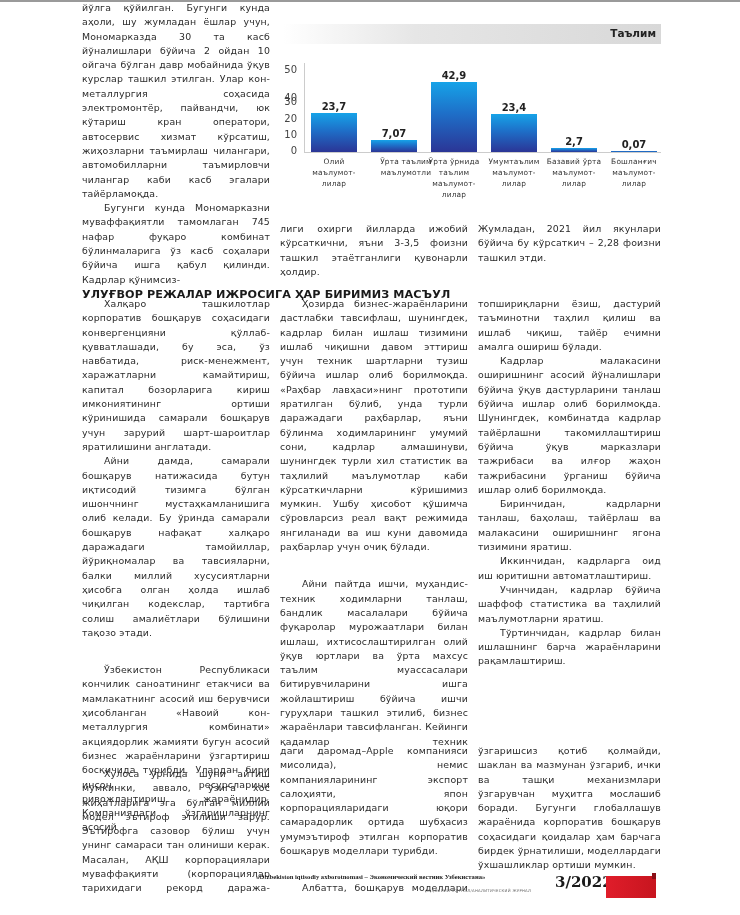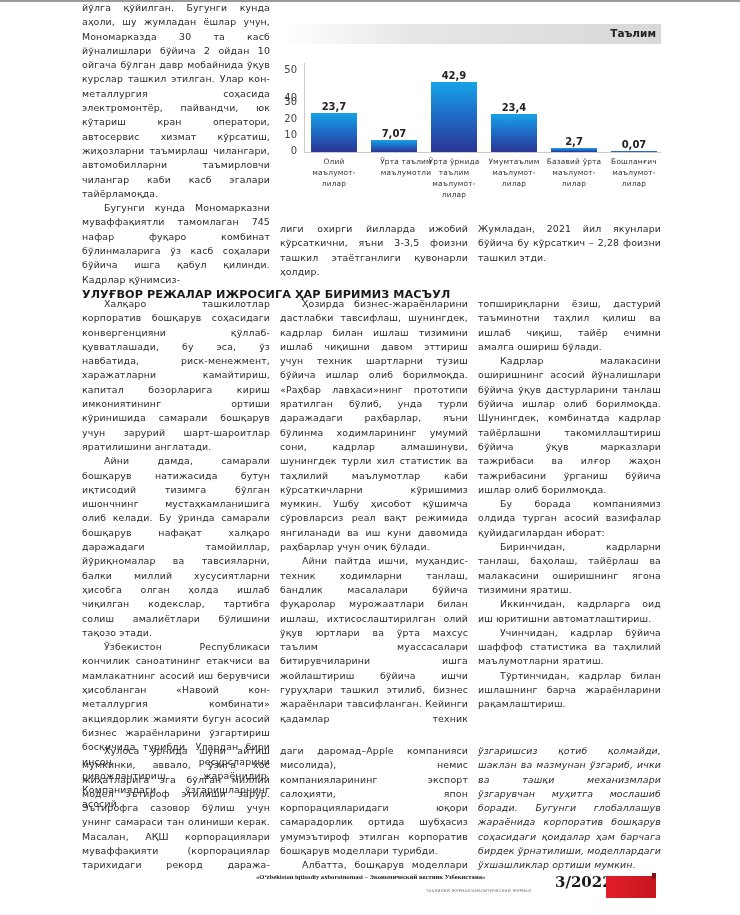--- a/index.html
+++ b/index.html
@@ -3,21 +3,21 @@
 <meta charset="utf-8">
 <style>
   * { box-sizing: border-box; margin: 0; padding: 0; }
   html, body { width: 740px; height: 915px; background: #ffffff; overflow: hidden; }
   body { position: relative; font-family: "DejaVu Sans", sans-serif; color: #2a2a2a; }
   .topline { position: absolute; left: 0; top: 0; width: 740px; height: 2px; background: #9a9a9a; }
 
   .col { position: absolute; font-size: 9.4px; line-height: 14.3px; text-align: justify; letter-spacing: 0.15px; color: #2b2b2b; }
   .col p { text-indent: 0; }
   .col p.ind { text-indent: 22px; }
-  .col p.last { text-align-last: justify; }
+  .col p.last { text-align-last: justify; margin-top: 23px; }
 
   
   #c1 { left: 82px; top: 1px; width: 188px; }
   #c2 { left: 280px; top: 222px; width: 188px; }
   #c3 { left: 478px; top: 222px; width: 183px; }
 
   
   .chart-header { position: absolute; left: 283px; top: 24px; width: 378px; height: 20px;
     background: linear-gradient(to right, #ffffff 0%, #e6e6e6 35%, #d8d8d8 100%); }
   .chart-header span { position: absolute; right: 5px; top: 3px; font-weight: bold; font-size: 10.5px; color: #222; }
@@ -31,21 +31,21 @@
 
   
   .heading { position: absolute; left: 82px; top: 288px; font-weight: bold; font-size: 11.2px; color: #1a1a1a; letter-spacing: 0.1px; }
 
   #d1 { left: 82px; top: 297px; width: 188px; }
   #d2 { left: 280px; top: 297px; width: 188px; }
   #d3 { left: 478px; top: 297px; width: 183px; }
 
   #e1 { left: 82px; top: 744px; width: 188px; }
   #e2 { left: 280px; top: 744px; width: 188px; }
-  #e3 { left: 478px; top: 744px; width: 183px; font-style: italic; }
+  #e3 { left: 478px; top: 744px; width: 183px; }
 
   
   .footer-title { position: absolute; left: 256px; top: 873px; font-family: Liberation Serif, serif; font-weight: bold; font-size: 6.6px; color: #222; white-space: nowrap; }
   .footer-sub { position: absolute; left: 426px; top: 888px; font-size: 3.8px; color: #666; letter-spacing: 0.3px; white-space: nowrap; }
   .issue { position: absolute; left: 555px; top: 873px; font-family: "DejaVu Serif", serif; font-weight: bold; font-size: 15px; color: #1a1a1a; }
   .red-block { position: absolute; left: 606px; top: 876px; width: 50px; height: 22px; background: linear-gradient(to right, #e01d2a, #c7151f); }
   .red-block::after { content: ""; position: absolute; right: 0; top: -3px; width: 4px; height: 6px; background: #8a0f16; }
 </style>
 </head>
 <body>
@@ -132,21 +132,20 @@
   <p class="ind">Айни дамда, самарали бошқарув натижасида бутун иқтисодий тизимга бўлган ишончнинг мустаҳкамланишига олиб келади. Бу ўринда самарали бошқарув нафақат халқаро даражадаги тамойиллар, йўриқномалар ва тавсияларни, балки миллий хусусиятларни ҳисобга олган ҳолда ишлаб чиқилган кодекслар, тартибга солиш амалиётлари бўлишини тақозо этади.</p>
   <p class="ind last">Ўзбекистон Республикаси кончилик саноатининг етакчиси ва мамлакатнинг асосий иш берувчиси ҳисобланган «Навоий кон-металлургия комбинати» акциядорлик жамияти бугун асосий бизнес жараёнларини ўзгартириш босқичида турибди. Улардан бири инсон ресурсларини ривожлантириш жараёнидир. Компаниядаги ўзгаришларнинг асосий</p>
 </div>
 <div class="col" id="d2">
   <p class="ind">Ҳозирда бизнес-жараёнларини дастлабки тавсифлаш, шунингдек, кадрлар билан ишлаш тизимини ишлаб чиқишни давом эттириш учун техник шартларни тузиш бўйича ишлар олиб борилмоқда. «Раҳбар лавҳаси»нинг прототипи яратилган бўлиб, унда турли даражадаги раҳбарлар, яъни бўлинма ходимларининг умумий сони, кадрлар алмашинуви, шунингдек турли хил статистик ва таҳлилий маълумотлар каби кўрсаткичларни кўришимиз мумкин. Ушбу ҳисобот қўшимча сўровларсиз реал вақт режимида янгиланади ва иш куни давомида раҳбарлар учун очиқ бўлади.</p>
   <p class="ind last">Айни пайтда ишчи, муҳандис-техник ходимларни танлаш, бандлик масалалари бўйича фуқаролар мурожаатлари билан ишлаш, ихтисослаштирилган олий ўқув юртлари ва ўрта махсус таълим муассасалари битирувчиларини ишга жойлаштириш бўйича ишчи гуруҳлари ташкил этилиб, бизнес жараёнлари тавсифланган. Кейинги қадамлар техник</p>
 </div>
 <div class="col" id="d3">
   <p>топшириқларни ёзиш, дастурий таъминотни таҳлил қилиш ва ишлаб чиқиш, тайёр ечимни амалга ошириш бўлади.</p>
   <p class="ind">Кадрлар малакасини оширишнинг асосий йўналишлари бўйича ўқув дастурларини танлаш бўйича ишлар олиб борилмоқда. Шунингдек, комбинатда кадрлар тайёрлашни такомиллаштириш бўйича ўқув марказлари тажрибаси ва илғор жаҳон тажрибасини ўрганиш бўйича ишлар олиб борилмоқда.</p>
-  <p class="ind">Бу борада компаниямиз олдида турган асосий вазифалар қуйидагилардан иборат:</p>
   <p class="ind">Биринчидан, кадрларни танлаш, баҳолаш, тайёрлаш ва малакасини оширишнинг ягона тизимини яратиш.</p>
   <p class="ind">Иккинчидан, кадрларга оид иш юритишни автоматлаштириш.</p>
   <p class="ind">Учинчидан, кадрлар бўйича шаффоф статистика ва таҳлилий маълумотларни яратиш.</p>
   <p class="ind">Тўртинчидан, кадрлар билан ишлашнинг барча жараёнларини рақамлаштириш.</p>
 </div>
 
 <div class="col" id="e1">
   <p class="ind last">Хулоса ўрнида шуни айтиш мумкинки, аввало, ўзига хос жиҳатларига эга бўлган миллий модел эътироф этилиши зарур. Эътирофга сазовор бўлиш учун унинг самараси тан олиниши керак. Масалан, АҚШ корпорациялари муваффақияти (корпорациялар тарихидаги рекорд даража-</p>
 </div>
 <div class="col" id="e2">

